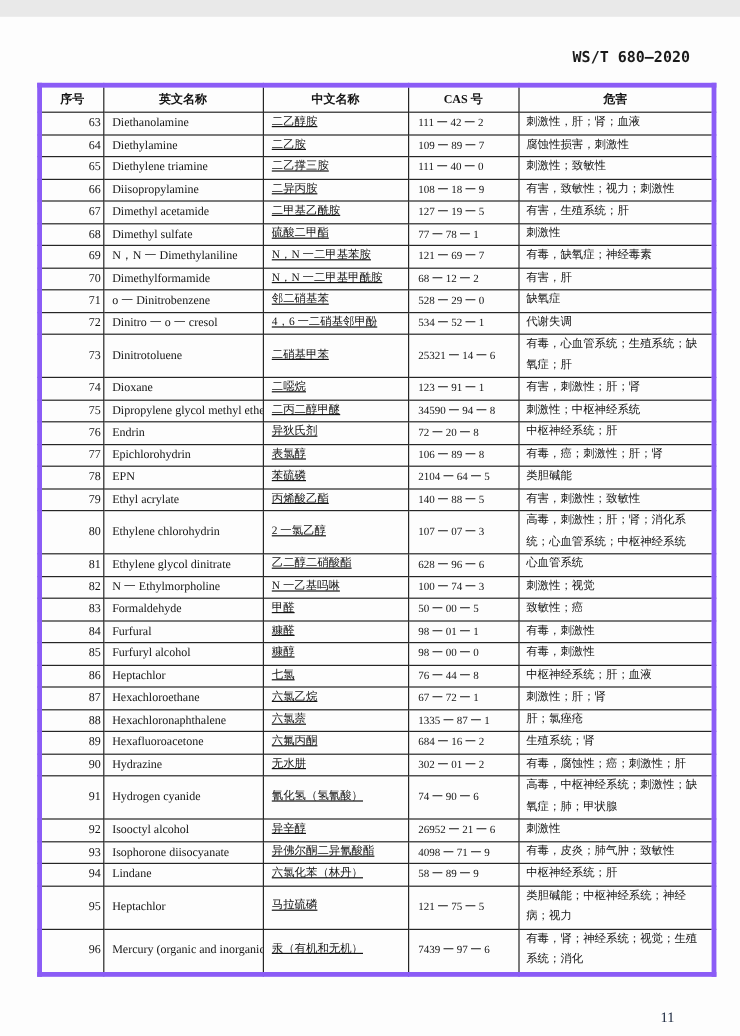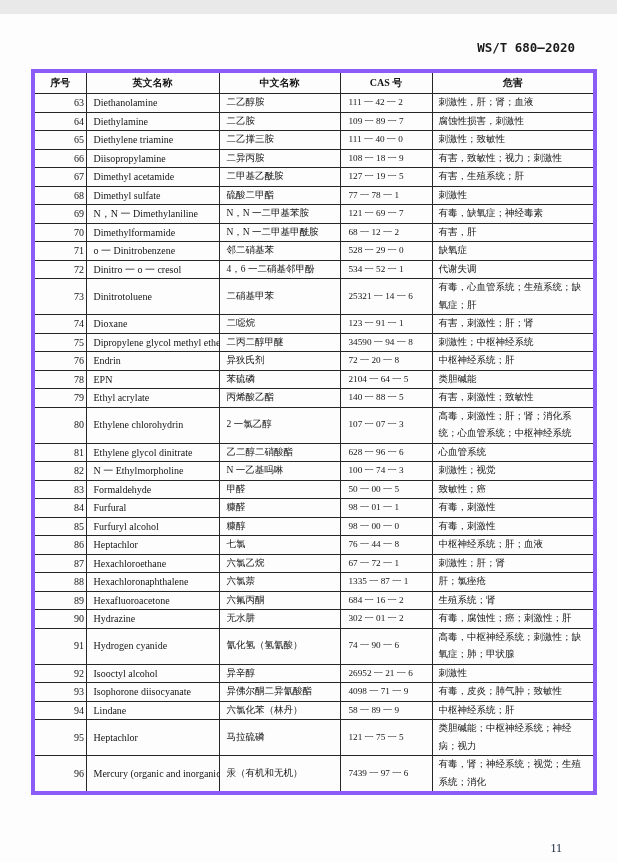--- a/index.html
+++ b/index.html
@@ -65,20 +65,21 @@
     padding-left: 39px;
   }
   .hazard-table td.col-en {
     padding-left: 7px;
     font-size: 10px;
     white-space: nowrap;
   }
   .hazard-table td.col-zh {
     padding-left: 7px;
     white-space: nowrap;
+    text-decoration: underline;
   }
   .hazard-table td.col-cas {
     padding-left: 8px;
     white-space: nowrap;
     font-size: 9.2px;
   }
   .hazard-table td.col-hazard {
     padding: 0 4px 0 6px;
   }
   .page-number {
@@ -206,20 +207,27 @@
           <td class="col-hazard">刺激性；中枢神经系统</td>
         </tr>
         <tr>
           <td class="col-no">76</td>
           <td class="col-en">Endrin</td>
           <td class="col-zh">异狄氏剂</td>
           <td class="col-cas">72 一 20 一 8</td>
           <td class="col-hazard">中枢神经系统；肝</td>
         </tr>
         <tr>
+          <td class="col-no">77</td>
+          <td class="col-en">Epichlorohydrin</td>
+          <td class="col-zh">表氯醇</td>
+          <td class="col-cas">106 一 89 一 8</td>
+          <td class="col-hazard">有毒，癌；刺激性；肝；肾</td>
+        </tr>
+        <tr>
           <td class="col-no">78</td>
           <td class="col-en">EPN</td>
           <td class="col-zh">苯硫磷</td>
           <td class="col-cas">2104 一 64 一 5</td>
           <td class="col-hazard">类胆碱能</td>
         </tr>
         <tr>
           <td class="col-no">79</td>
           <td class="col-en">Ethyl acrylate</td>
           <td class="col-zh">丙烯酸乙酯</td>

